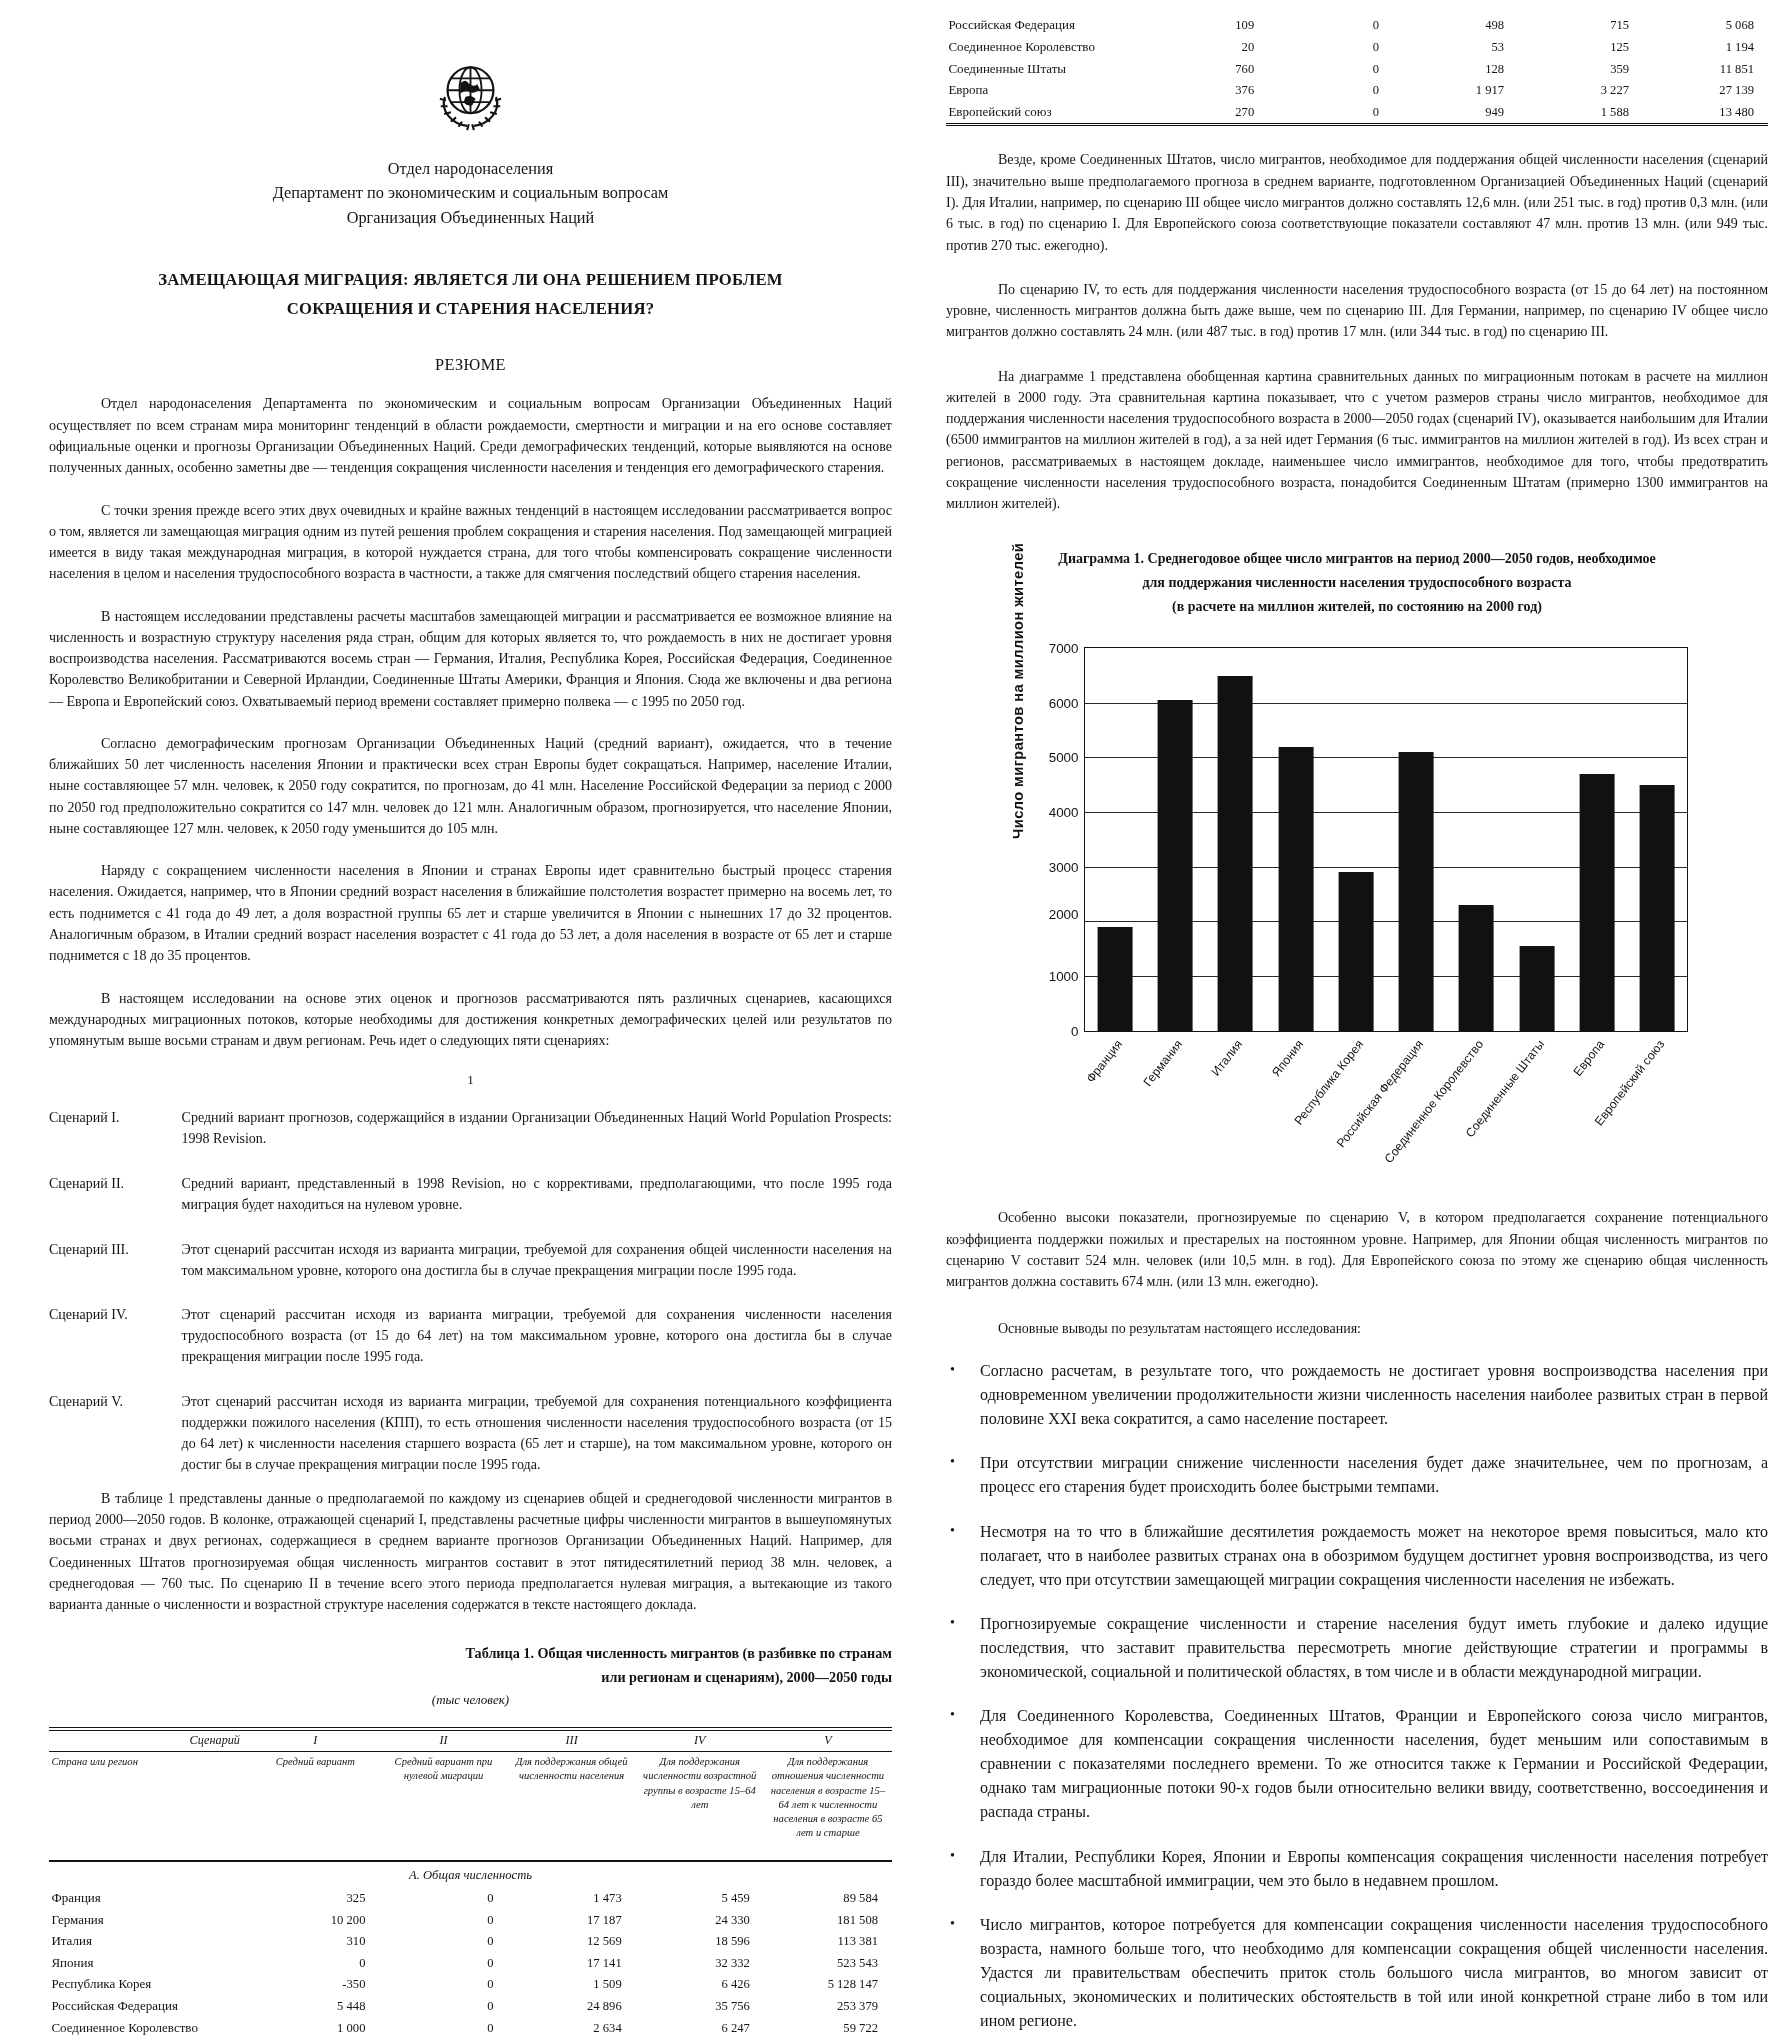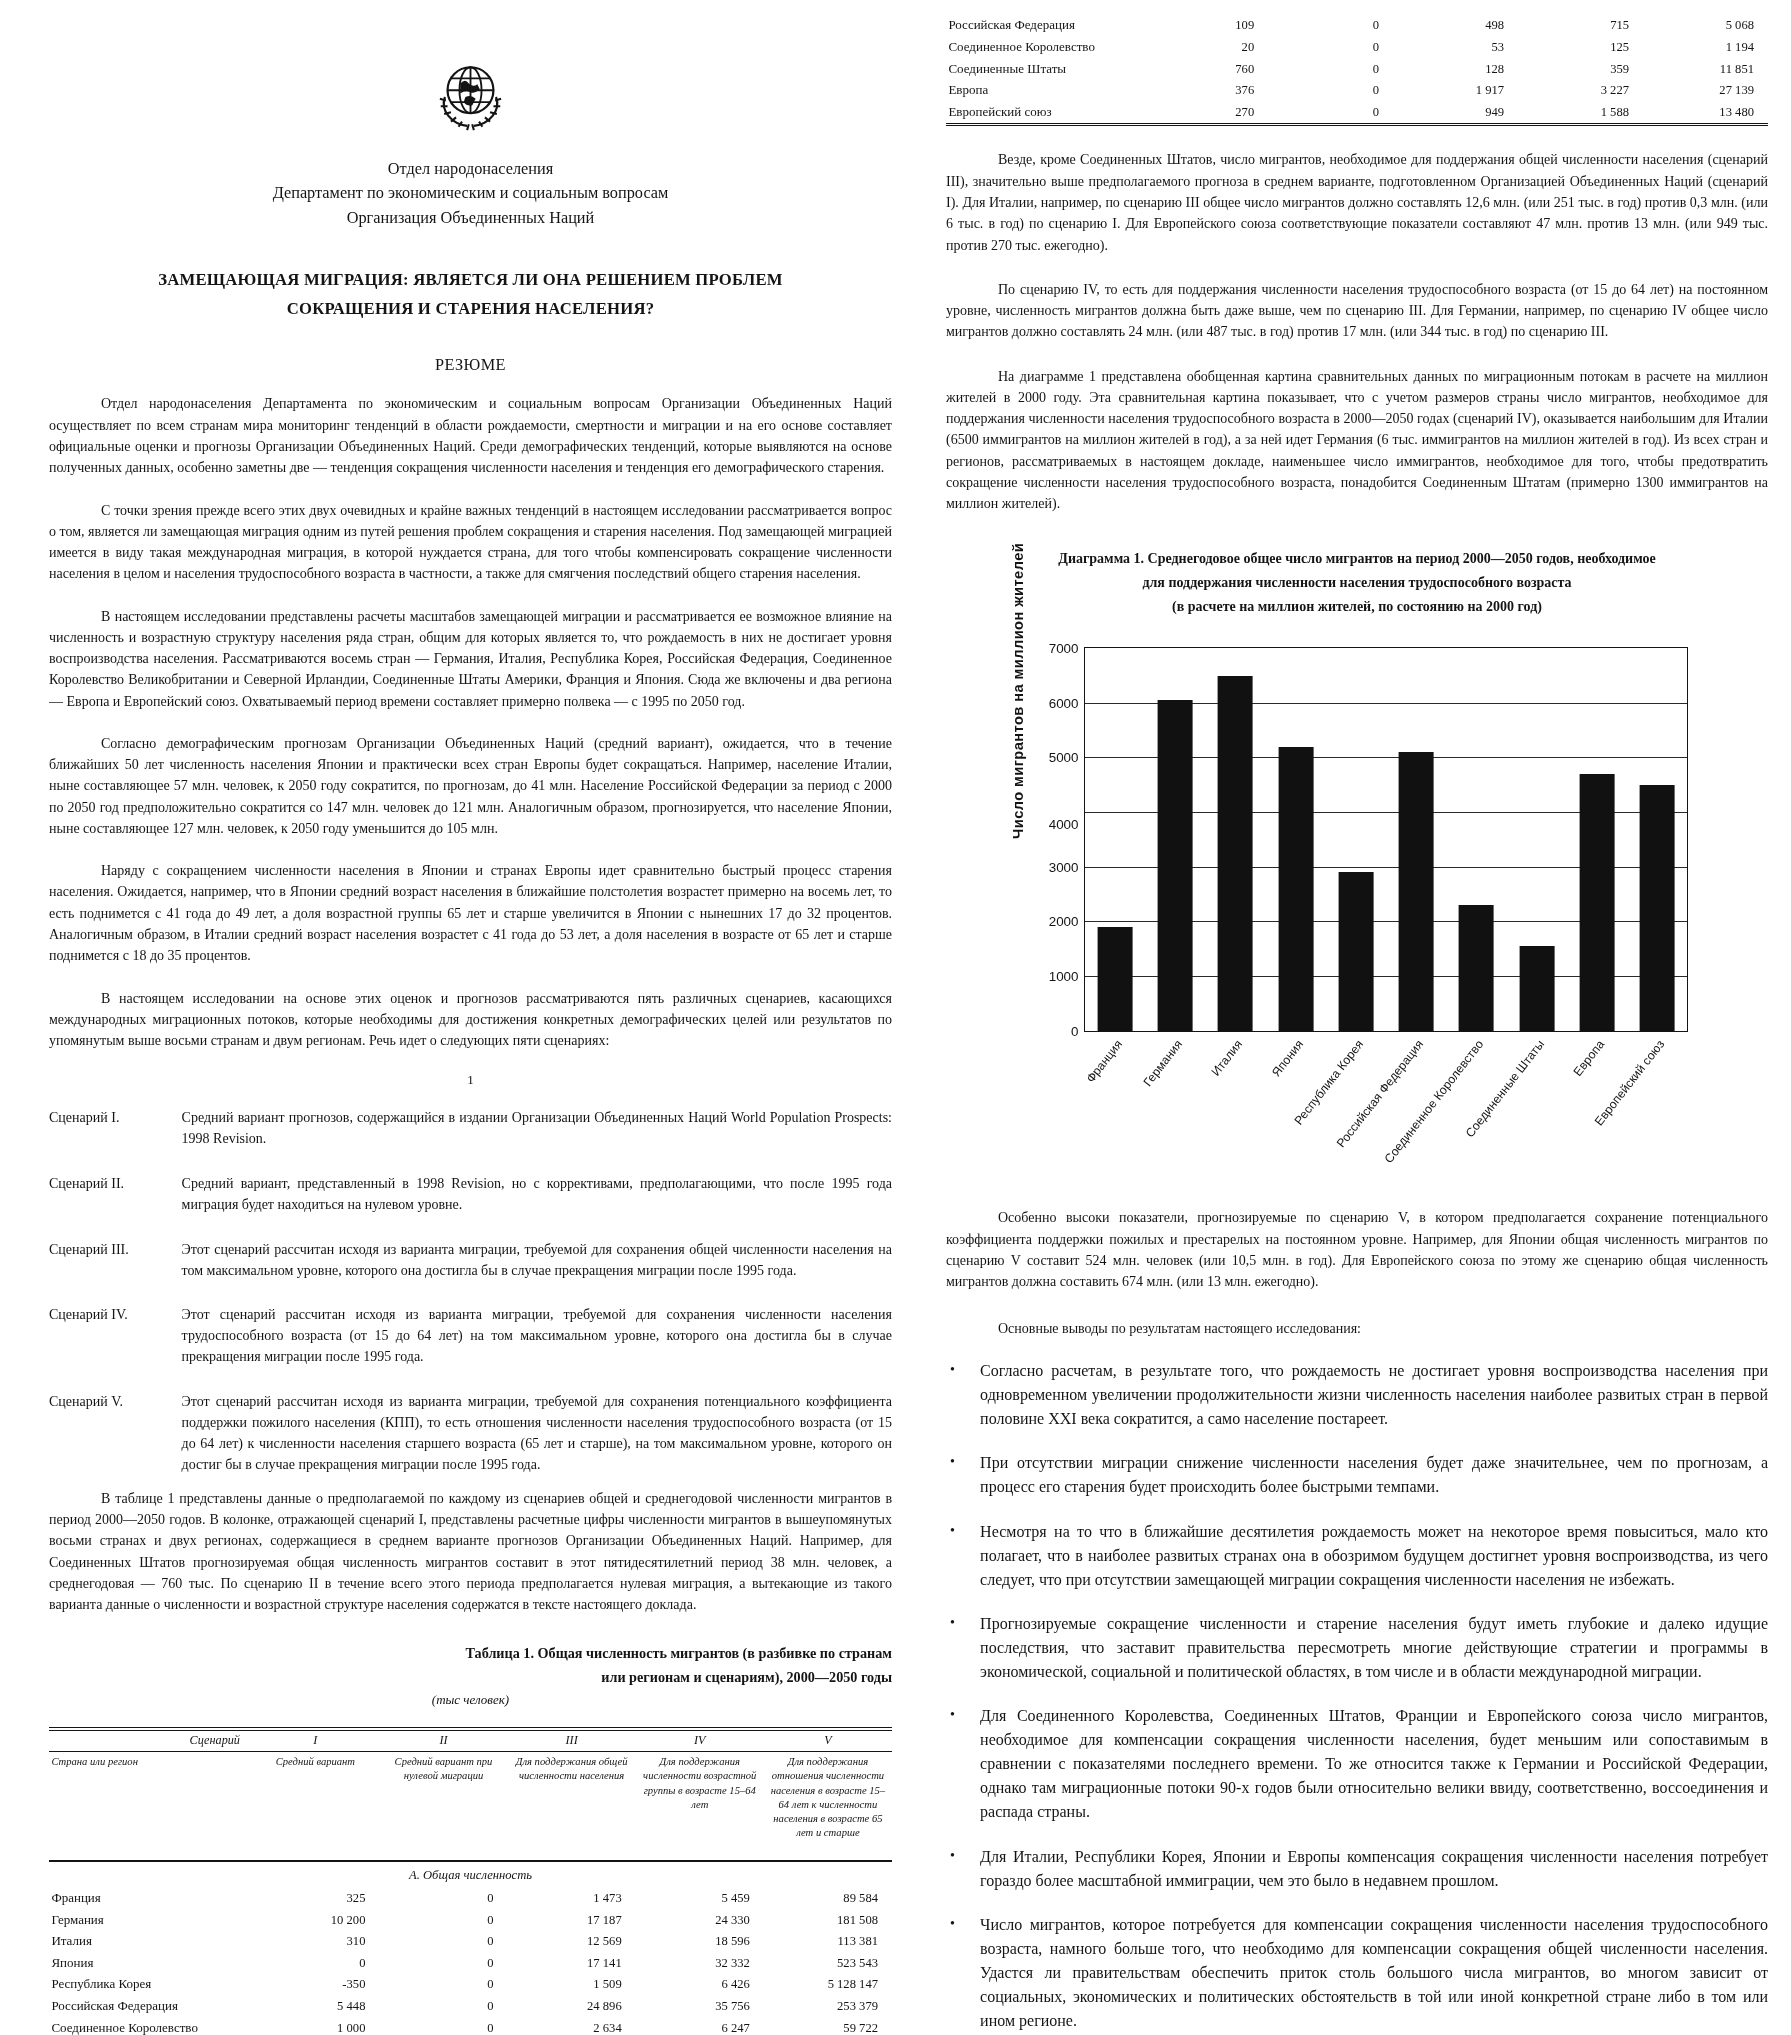--- a/index.html
+++ b/index.html
@@ -304,25 +304,25 @@
       <div>(в расчете на миллион жителей, по состоянию на 2000 год)</div>
     </div>
 
     <div class="chart-box">
       <div class="plot" id="chart-plot">
         <div class="ylab">Число мигрантов на миллион жителей</div>
       <div class="ytick" style="top: 383px;">0</div>
           <div class="gridline" style="top: 328px;"></div>
           <div class="ytick" style="top: 328px;">1000</div>
           <div class="gridline" style="top: 273px;"></div>
-          <div class="ytick" style="top: 273px;">2000</div>
+          <div class="ytick" style="top: 266px;">2000</div>
           <div class="gridline" style="top: 219px;"></div>
           <div class="ytick" style="top: 219px;">3000</div>
           <div class="gridline" style="top: 164px;"></div>
-          <div class="ytick" style="top: 176px;">4000</div>
+          <div class="ytick" style="top: 164px;">4000</div>
           <div class="gridline" style="top: 109px;"></div>
           <div class="ytick" style="top: 109px;">5000</div>
           <div class="gridline" style="top: 55px;"></div>
           <div class="ytick" style="top: 55px;">6000</div>
           <div class="ytick" style="top: 0px;">7000</div>
           <div class="slot" style="left: 0px; width: 60px;">
             <div class="bar" title="Франция: 1900" style="height: 104px; background: rgb(17, 17, 17);"></div>
             <div class="xlab" style="top: 390px; left: -145px;">Франция</div>
           </div>
           <div class="slot" style="left: 60px; width: 60px;">

